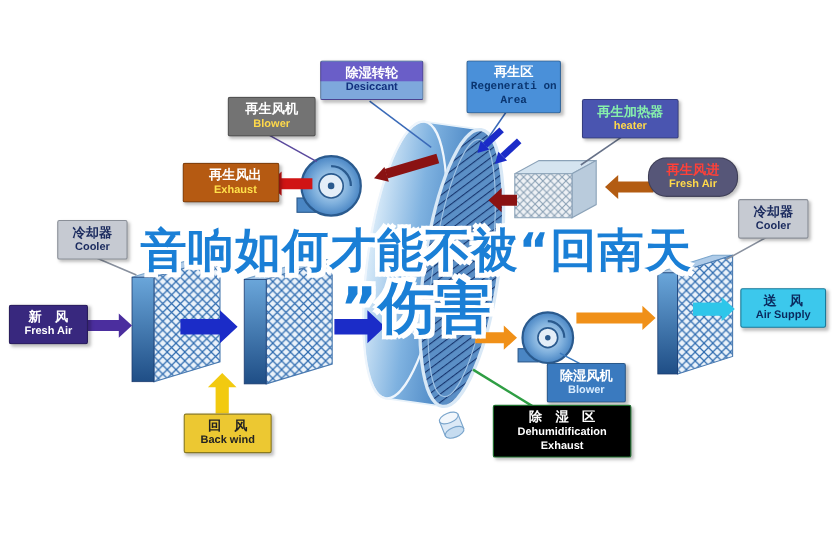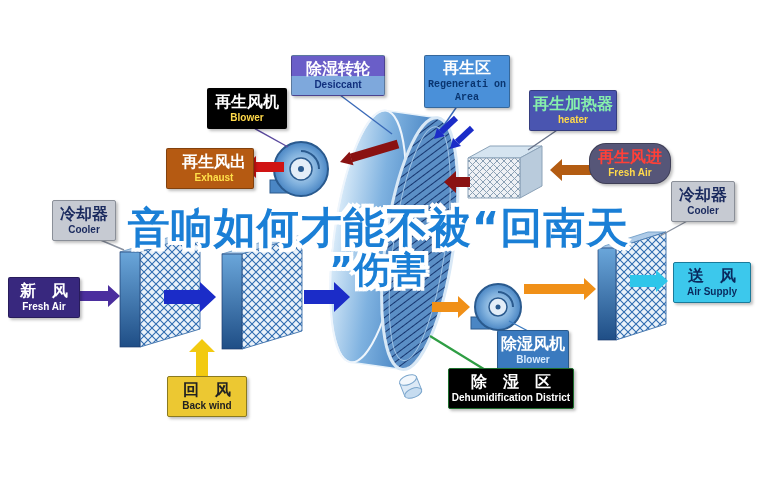--- a/index.html
+++ b/index.html
@@ -4,31 +4,31 @@
 <style>
   html,body{margin:0;padding:0;background:#fff;}
   .stage{position:relative;width:757px;height:488px;background:#ffffff;overflow:hidden;
          font-family:"Liberation Sans","DejaVu Sans",sans-serif;}
   .stage svg{position:absolute;left:0;top:0;z-index:1;}
 
   
   .lbl{position:absolute;z-index:10;text-align:center;font-weight:bold;
        padding:3px 2px;border:1px solid rgba(0,0,0,.28);border-radius:2px;
        box-shadow:2px 2px 3px rgba(0,0,0,.25);line-height:1.25;}
-  .lbl .zh{font-size:16px;white-space:nowrap;}
+  .lbl .zh{font-size:12px;white-space:nowrap;}
   .lbl .en{font-size:10px;}
 
   .desiccant{left:291px;top:55px;width:88px;
              background:linear-gradient(180deg,#6a5ec8 0%,#6a5ec8 52%,#7ea8dc 52%,#7ea8dc 100%);}
   .desiccant .zh{color:#fff}.desiccant .en{color:#12307e}
 
   .regen-area{left:424px;top:55px;width:80px;background:#4a90d9;font-family:Liberation Mono, monospace;}
   .regen-area .zh{color:#fff}.regen-area .en{color:#0a3570}
 
-  .regen-blower{left:207px;top:88px;width:74px;background:#000000;}
+  .regen-blower{left:207px;top:88px;width:74px;background:#737373;}
   .regen-blower .zh{color:#fff}.regen-blower .en{color:#ffd94a}
 
   .regen-heater{left:529px;top:90px;width:82px;background:#4a55b0;}
   .regen-heater .zh{color:#86efac}.regen-heater .en{color:#ffd94a}
 
   .exhaust{left:166px;top:148px;width:74px;background:#b55a12;padding-left:10px;}
   .exhaust .zh{color:#fff}.exhaust .en{color:#ffe04a}
 
   .regen-fresh-air{left:589px;top:143px;width:76px;background:#565678;border-radius:17px;}
   .regen-fresh-air .zh{color:#ff4038}.regen-fresh-air .en{color:#ffd94a}
@@ -56,21 +56,21 @@
 
   
   .wm{position:absolute;left:0;width:757px;text-align:center;z-index:30;
       font-weight:900;color:#1a7fd6;letter-spacing:1px;
       font-family:"DejaVu Sans","Liberation Sans",sans-serif;
       text-shadow:
         -4px -4px 0 #fff, 4px -4px 0 #fff, -4px 4px 0 #fff, 4px 4px 0 #fff,
         -4px 0 0 #fff, 4px 0 0 #fff, 0 -4px 0 #fff, 0 4px 0 #fff,
         -3px -3px 0 #fff, 3px -3px 0 #fff, -3px 3px 0 #fff, 3px 3px 0 #fff;}
   .wm1{top:200px;font-size:42px;}
-  .wm2{top:246px;font-size:36px;}
+  .wm2{top:246px;font-size:51px;}
 </style>
 </head>
 <body>
 
 <div class="stage">
 
   <svg width="757" height="488" viewBox="0 0 757 488">
     <defs>
       <linearGradient id="cylBody" x1="0" y1="0" x2="1" y2="0">
         <stop offset="0" stop-color="#d9ebf9"></stop>
@@ -242,19 +242,19 @@
     <div class="en">Back wind</div>
   </div>
 
   <div class="lbl dehum-blower">
     <div class="zh">除湿风机</div>
     <div class="en">Blower</div>
   </div>
 
   <div class="lbl dehum-district">
     <div class="zh">除　湿　区</div>
-    <div class="en">Dehumidification District</div>
+    <div class="en">Dehumidification Exhaust</div>
   </div>
 
   <div class="wm wm1">音响如何才能不被“回南天</div>
   <div class="wm wm2">”伤害</div>
 
 </div>
 
 </body></html>

